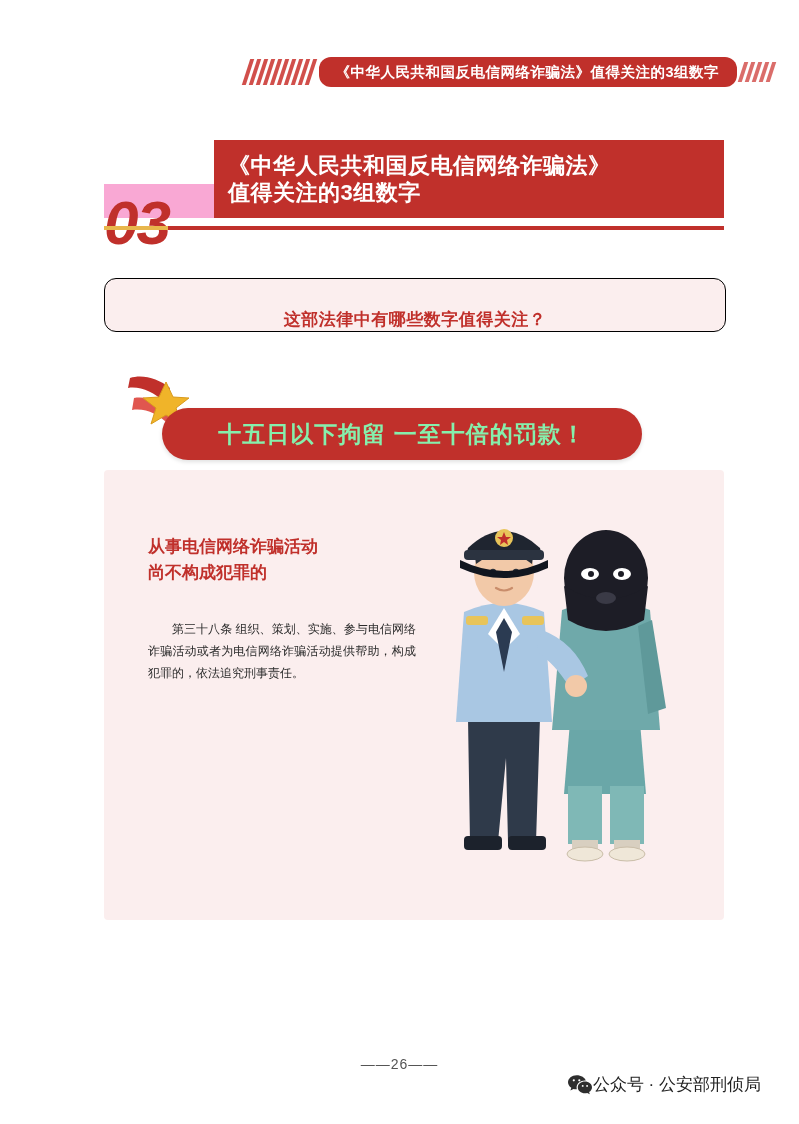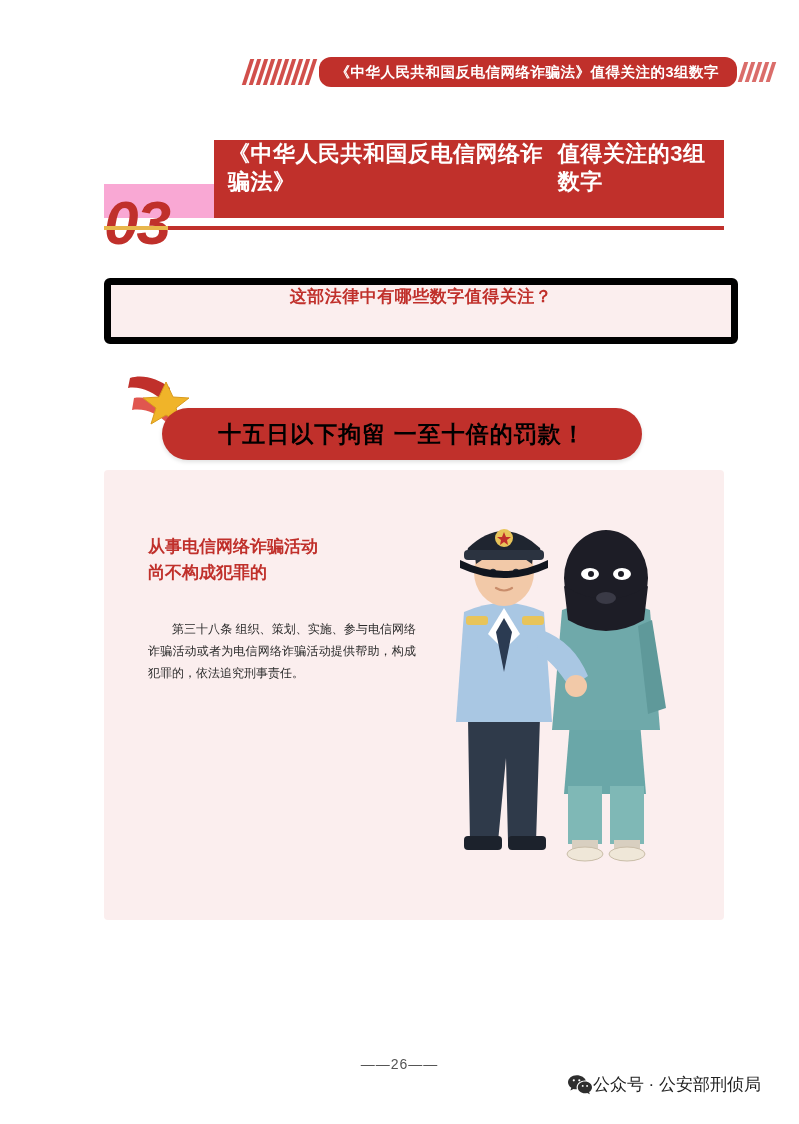--- a/index.html
+++ b/index.html
@@ -87,21 +87,21 @@
     text-align: left;
     letter-spacing: -2px;
     font-family: Liberation Sans, sans-serif;
     margin-top: 44px;
   }
   .title-text {
     flex: 1;
     background: #c0302b;
     color: #ffffff;
     display: flex;
-    flex-direction: row;
+    flex-direction: column;
     justify-content: center;
     padding-left: 14px;
   }
   .title-text .l1, .title-text .l2 {
     font-size: 22px;
     font-weight: bold;
     line-height: 1.25;
     letter-spacing: .5px;
   }
   .title-underline {
@@ -122,24 +122,24 @@
   }
 
   
   .question-box {
     position: absolute;
     top: 278px;
     left: 104px;
     width: 620px;
     height: 52px;
     background: #fbeeee;
-    border: 7px solid #000000;
-    border-radius: 6px;
-    display: flex;
-    align-items: flex-start;
+    border: 1px solid #000000;
+    border-radius: 12px;
+    display: flex;
+    align-items: flex-end;
     justify-content: center;
   }
   .question-box span {
     color: #c0302b;
     font-size: 17px;
     font-weight: bold;
     letter-spacing: .5px;
   }
 
   
@@ -164,21 +164,21 @@
     width: 480px;
     height: 52px;
     background: #c0302b;
     border-radius: 26px;
     display: flex;
     align-items: center;
     justify-content: center;
     box-shadow: 0 2px 4px rgba(0,0,0,.12);
   }
   .banner-pill span {
-    color: #000000;
+    color: #86efac;
     font-size: 23px;
     font-weight: bold;
     letter-spacing: 1px;
   }
 
   
   .content-card {
     position: absolute;
     top: 470px;
     left: 104px;

